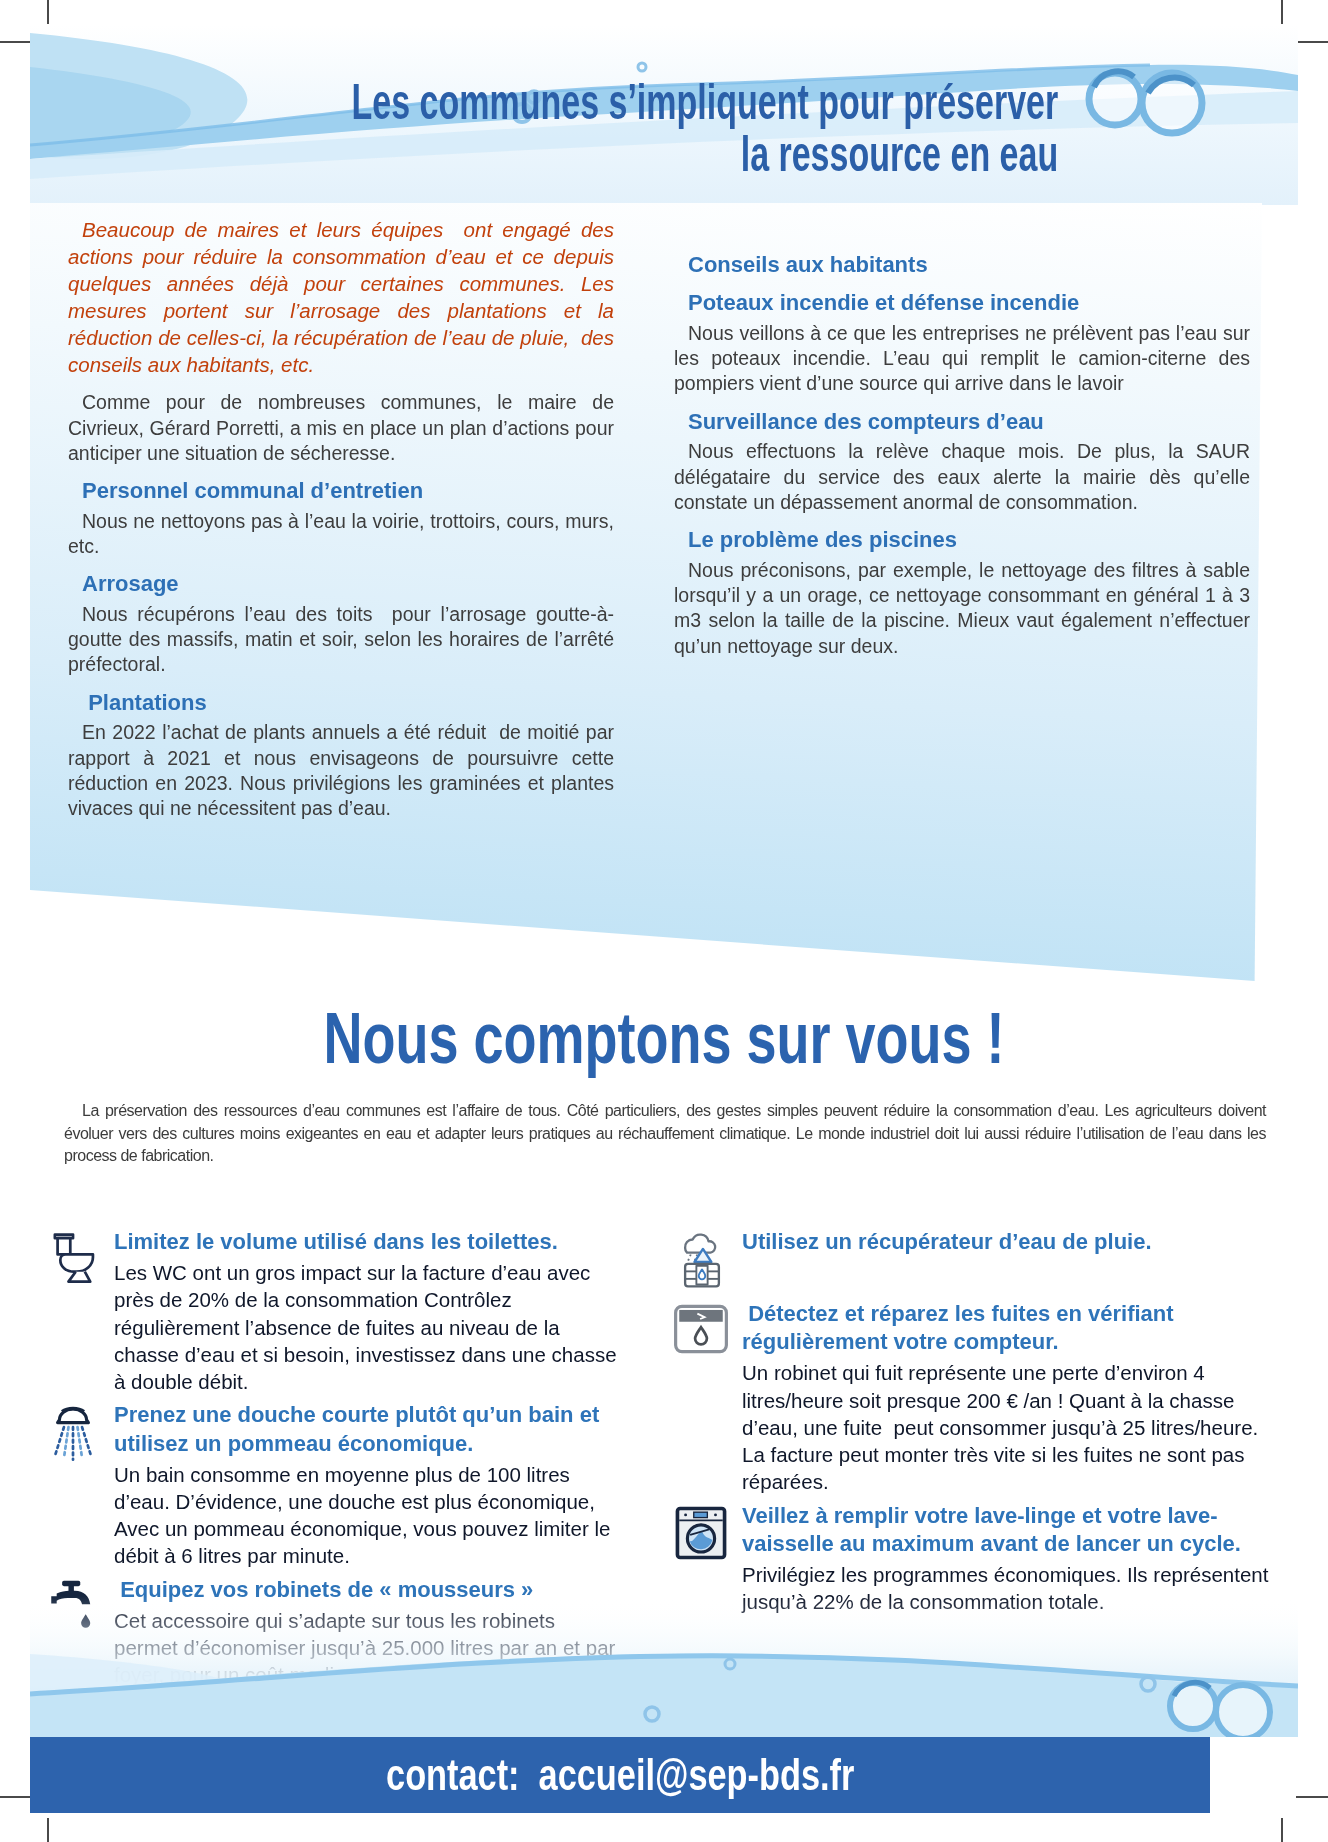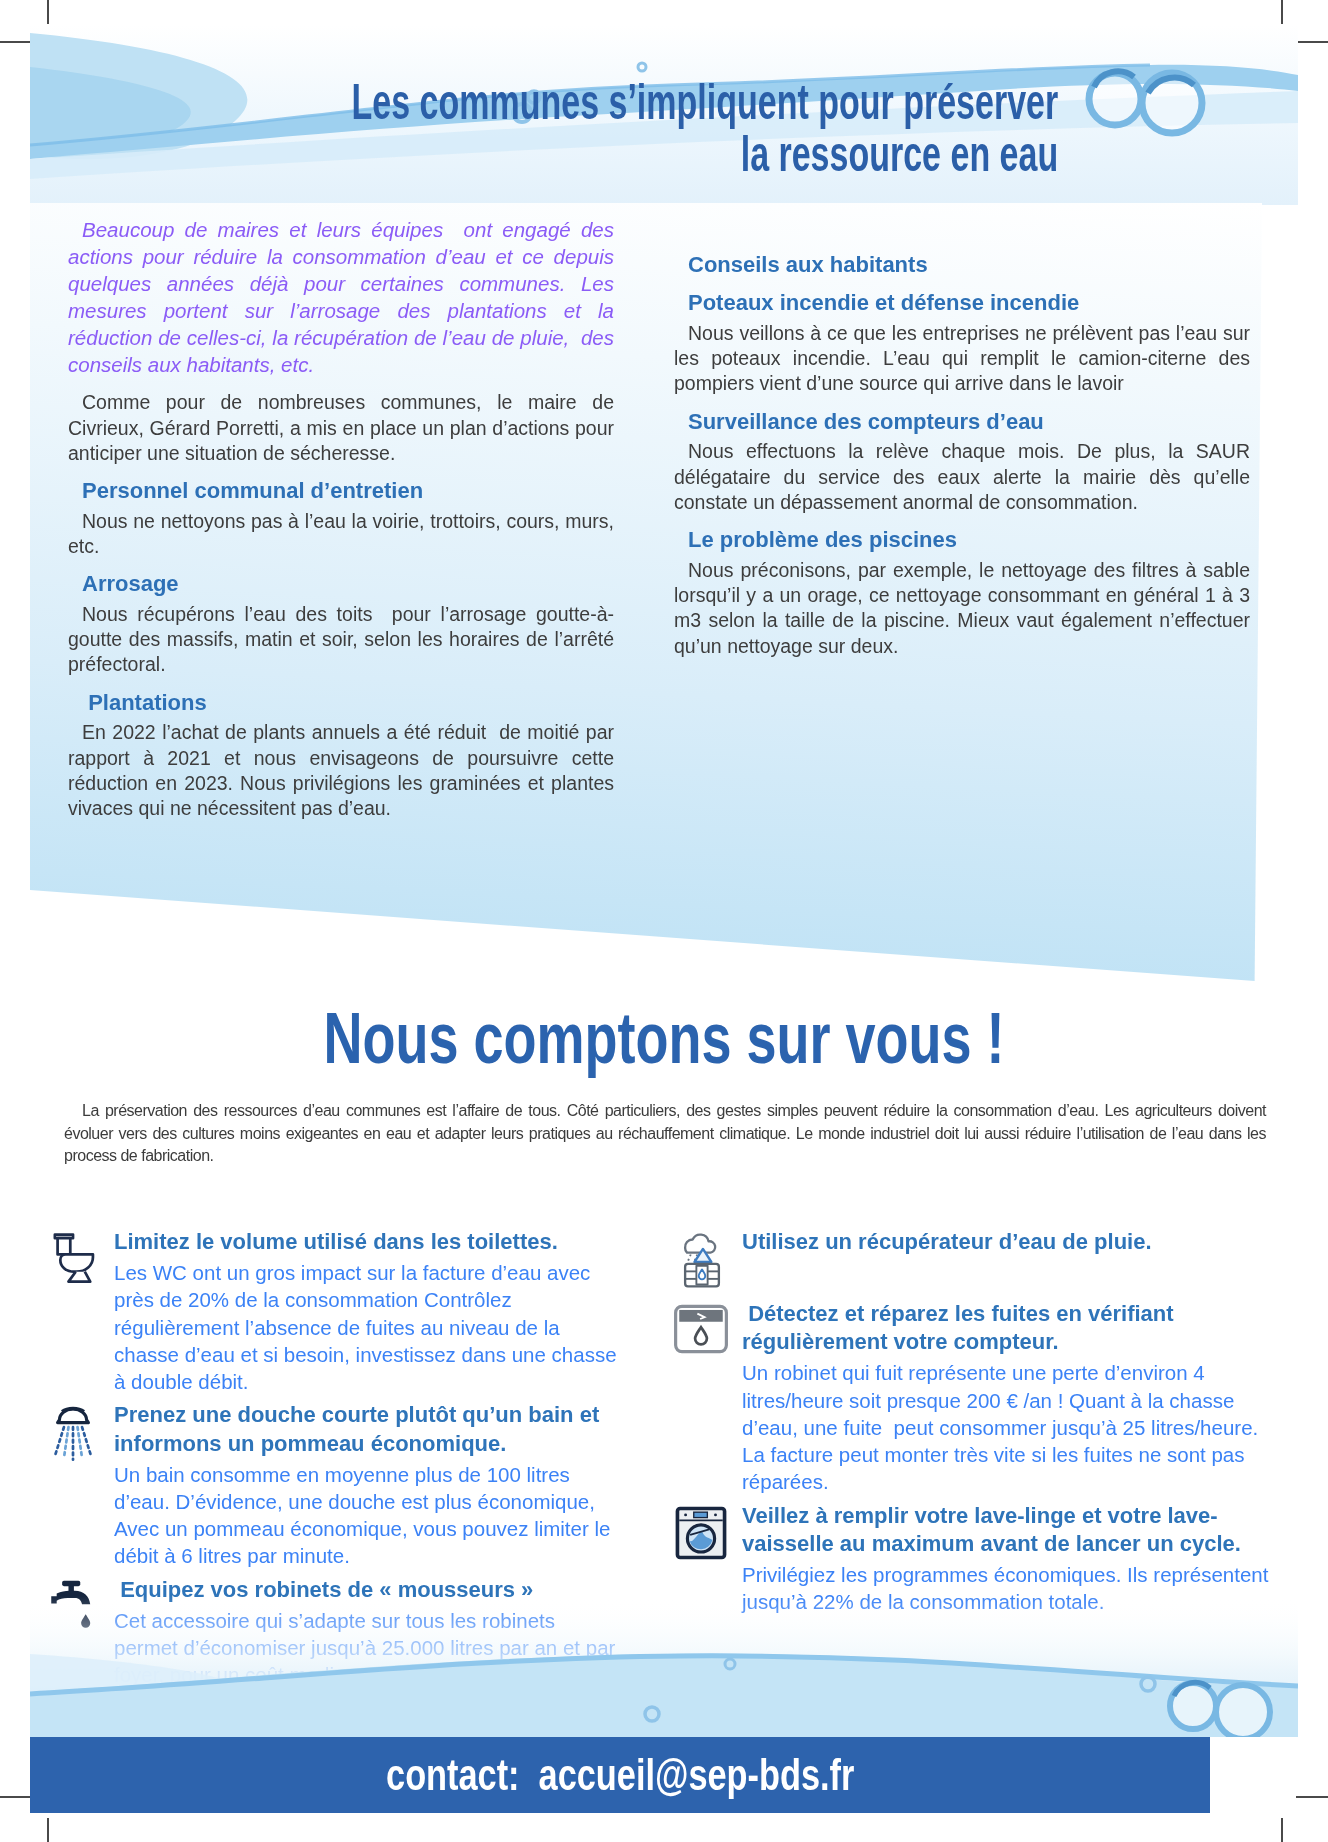--- a/index.html
+++ b/index.html
@@ -25,21 +25,21 @@
   
   .communes-bg{
     position:absolute;left:30px;top:203px;width:1232px;height:778px;
     background:linear-gradient(183deg,#ffffff 0%,#f2f9fd 22%,#d9edf9 62%,#bfe2f5 96%);
     clip-path:polygon(0 0,100% 0,99.4% 100%,0 88.3%);
   }
   .col{position:absolute;text-align:justify;color:#3d3d3d;font-size:19.5px;line-height:1.3;}
   .col-left{left:68px;top:212px;width:546px;}
   .col-right{left:674px;top:240px;width:576px;}
   .col p{margin:4px 0 10px 0;text-indent:14px;}
-  .col p.intro-italic{color:#8b5cf6;font-style:italic;font-size:20.5px;line-height:1.32;margin-bottom:12px;}
+  .col p.intro-italic{color:#c2410c;font-style:italic;font-size:20.5px;line-height:1.32;margin-bottom:12px;}
   .col h3{
     color:#2d70b6;font-size:22px;margin:12px 0 4px 0;padding-left:14px;
     font-weight:bold;text-align:left;line-height:1.2;
   }
 
   
   .vous-title{
     position:absolute;left:0;top:1002px;width:1328px;text-align:center;
     color:#2b63ae;font-weight:bold;font-size:72px;line-height:1;
     transform:scaleX(0.75);transform-origin:50% 0;white-space:nowrap;
@@ -53,21 +53,21 @@
   .tips-col{position:absolute;display:flex;flex-direction:column;gap:6px;}
   .tips-left{left:44px;top:1228px;width:578px;}
   .tips-right{left:672px;top:1228px;width:606px;}
   .tip{display:flex;align-items:flex-start;}
   .tip-icon{width:70px;flex:0 0 70px;padding-top:2px;}
   .tip-icon svg{display:block;}
   .tip-text{flex:1;}
   .tip-text h4{
     margin:0;color:#2e74b9;font-size:22px;font-weight:bold;line-height:1.28;text-align:left;
   }
-  .tip-text p{margin:3px 0 0 0;color:#3b82f6;font-size:20.5px;line-height:1.33;text-align:left;}
+  .tip-text p{margin:3px 0 0 0;color:#0f172a;font-size:20.5px;line-height:1.33;text-align:left;}
 
   
   .footer-art{position:absolute;left:30px;top:1596px;width:1268px;height:141px;}
   .footer-bar{
     position:absolute;left:30px;top:1737px;width:1180px;height:76px;background:#2d63ad;
     display:flex;align-items:center;justify-content:center;
   }
   .footer-bar .contact{
     color:#ffffff;font-weight:bold;font-size:44px;
     transform:scaleX(0.78);transform-origin:50% 50%;white-space:pre;
@@ -166,21 +166,21 @@
         <g stroke-width="3" stroke-dasharray="3 4" stroke-linecap="round">
           <line x1="22" y1="26" x2="12" y2="58" stroke="#2c5d9e"></line>
           <line x1="27" y1="26" x2="22" y2="60" stroke="#6ba3d6"></line>
           <line x1="32" y1="26" x2="32" y2="62" stroke="#2c5d9e"></line>
           <line x1="37" y1="26" x2="42" y2="60" stroke="#6ba3d6"></line>
           <line x1="42" y1="26" x2="52" y2="58" stroke="#2c5d9e"></line>
         </g>
       </svg>
     </span>
     <div class="tip-text">
-      <h4 data-bind="vous.left_tips.1.heading">Prenez une douche courte plutôt qu’un bain et informons un pommeau économique.</h4>
+      <h4 data-bind="vous.left_tips.1.heading">Prenez une douche courte plutôt qu’un bain et utilisez un pommeau économique.</h4>
       <p data-bind="vous.left_tips.1.body">Un bain consomme en moyenne plus de 100 litres d’eau. D’évidence, une douche est plus économique, Avec un pommeau économique, vous pouvez limiter le débit à 6 litres par minute.</p>
     </div>
   </div>
 
   <div class="tip">
     <span class="tip-icon">
       <svg width="58" height="58" viewBox="0 0 64 64">
         <g fill="#16263f">
           <rect x="20" y="3" width="20" height="6" rx="2"></rect>
           <rect x="27" y="7" width="6" height="8"></rect>

